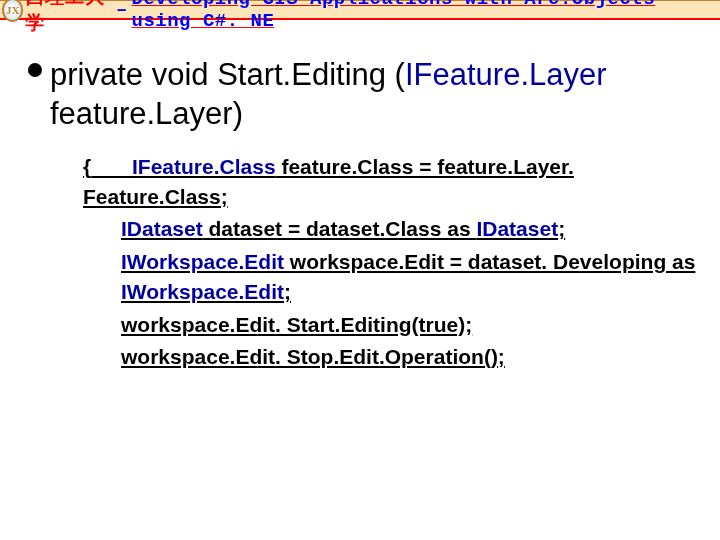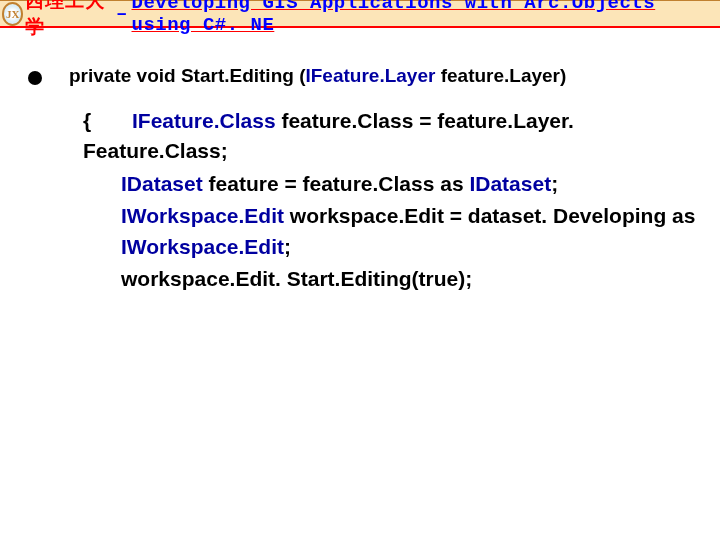--- a/index.html
+++ b/index.html
@@ -9,21 +9,21 @@
     }
     body {
       width: 720px;
       height: 540px;
       background: #ffffff;
       font-family: Arial, sans-serif;
       overflow: hidden;
     }
     .header-bar {
       width: 100%;
-      height: 28px;
+      height: 20px;
       background: #fce5b8;
       border-top: 1px solid #c08030;
       border-bottom: 2px solid #ff0000;
       display: flex;
       align-items: center;
       padding-left: 2px;
     }
     .header-logo {
       width: 24px;
       height: 24px;
@@ -75,36 +75,36 @@
     .bullet-dot {
       width: 14px;
       height: 14px;
       background: #000000;
       border-radius: 50%;
       margin-top: 7px;
       margin-right: 8px;
       flex-shrink: 0;
     }
     .sig-text {
-      font-size: 19px;
-      font-weight: bold;
+      font-size: 31px;
+      font-weight: normal;
       color: #000000;
       line-height: 1.25;
-      margin-left: 19px;
     }
     .type-name {
       color: #0000a0;
     }
     .code-body {
       margin-left: 55px;
       margin-top: 18px;
       font-size: 21px;
       font-weight: bold;
       color: #000000;
       line-height: 1.45;
+      text-decoration: underline;
     }
     .code-line {
       margin-bottom: 2px;
     }
     .indent1 {
       padding-left: 38px;
     }
   </style>
 </head>
 <body>
@@ -124,20 +124,21 @@
     <div class="sig-text">
       <span>private void </span><span>Start.Editing (</span><span class="type-name">IFeature.Layer</span><span> feature.Layer)</span>
     </div>
   </div>
 
   <div class="code-body">
     <div class="code-line">
       <span>{</span>&nbsp;&nbsp;&nbsp;&nbsp;&nbsp;&nbsp;&nbsp;<span class="type-name">IFeature.Class</span><span> feature.Class = feature.Layer. Feature.Class; </span>
     </div>
     <div class="code-line indent1">
-      <span class="type-name">IDataset</span><span> feature = feature.Class as </span><span class="type-name">IDataset</span><span>; </span>
+      <span class="type-name">IDataset</span><span> dataset = dataset.Class as </span><span class="type-name">IDataset</span><span>; </span>
     </div>
     <div class="code-line indent1">
       <span class="type-name">IWorkspace.Edit</span><span> workspace.Edit = dataset. Developing as </span><span class="type-name">IWorkspace.Edit</span><span>; </span>
     </div>
     <div class="code-line indent1">workspace.Edit. Start.Editing(true); </div>
+    <div class="code-line indent1">workspace.Edit. Stop.Edit.Operation(); </div>
   </div>
 </div>
 
 </body></html>

